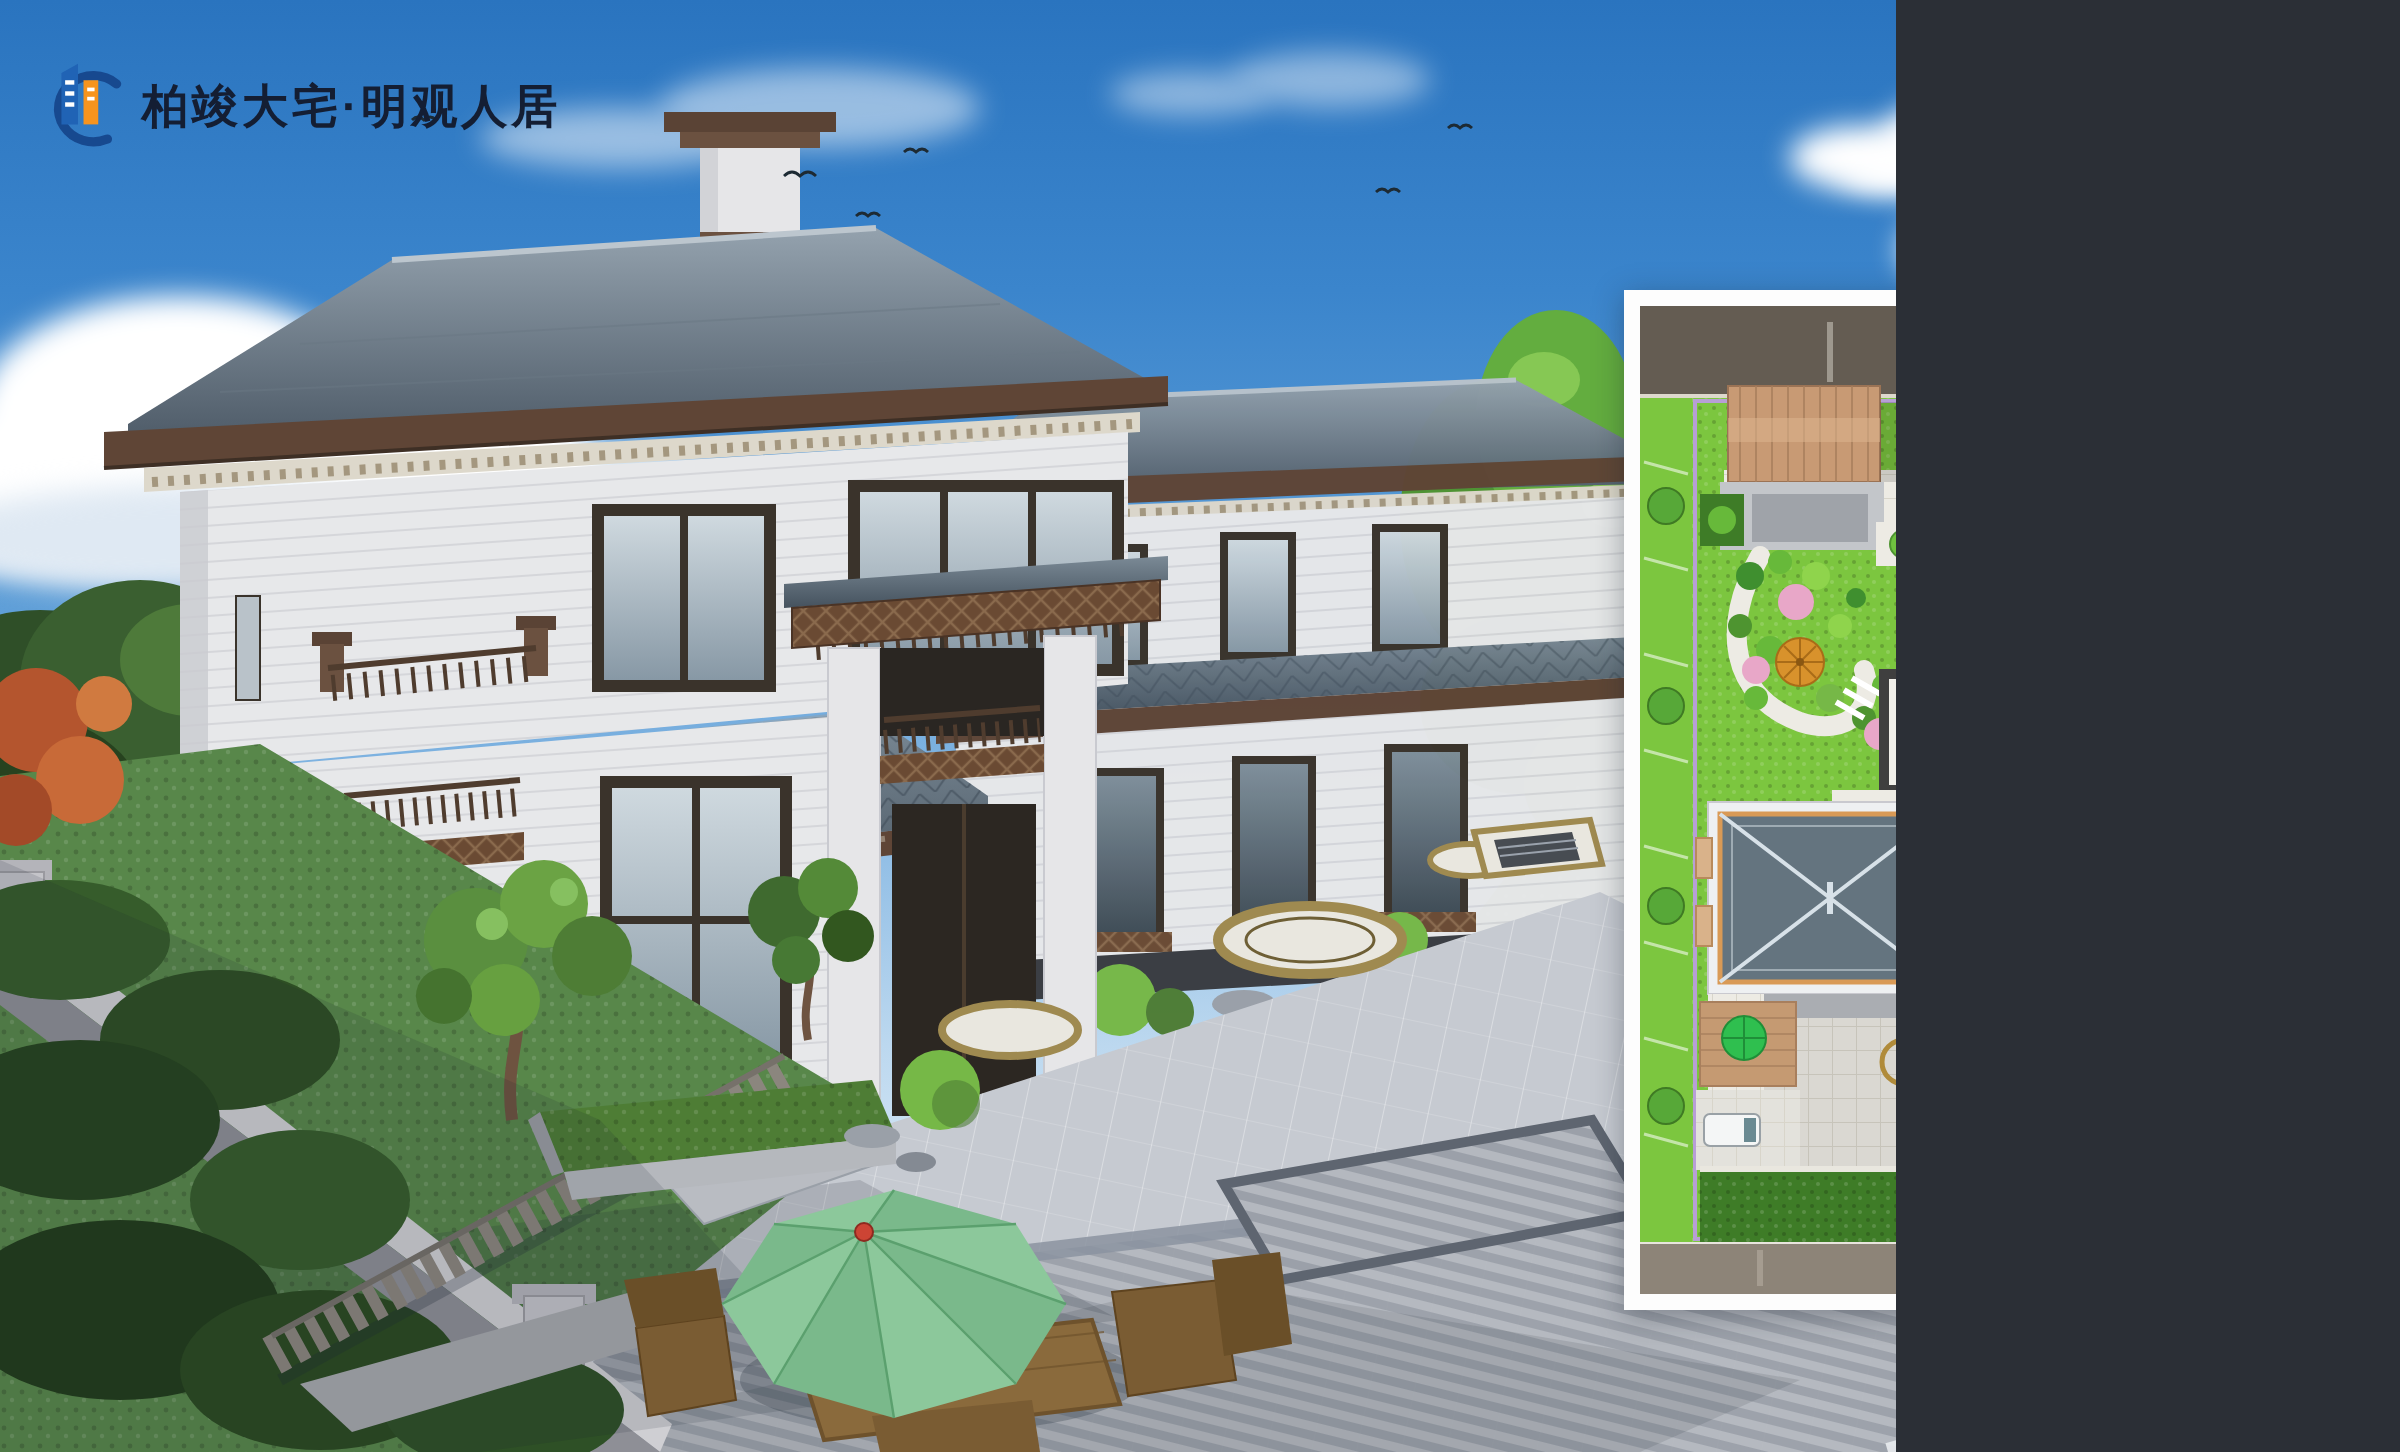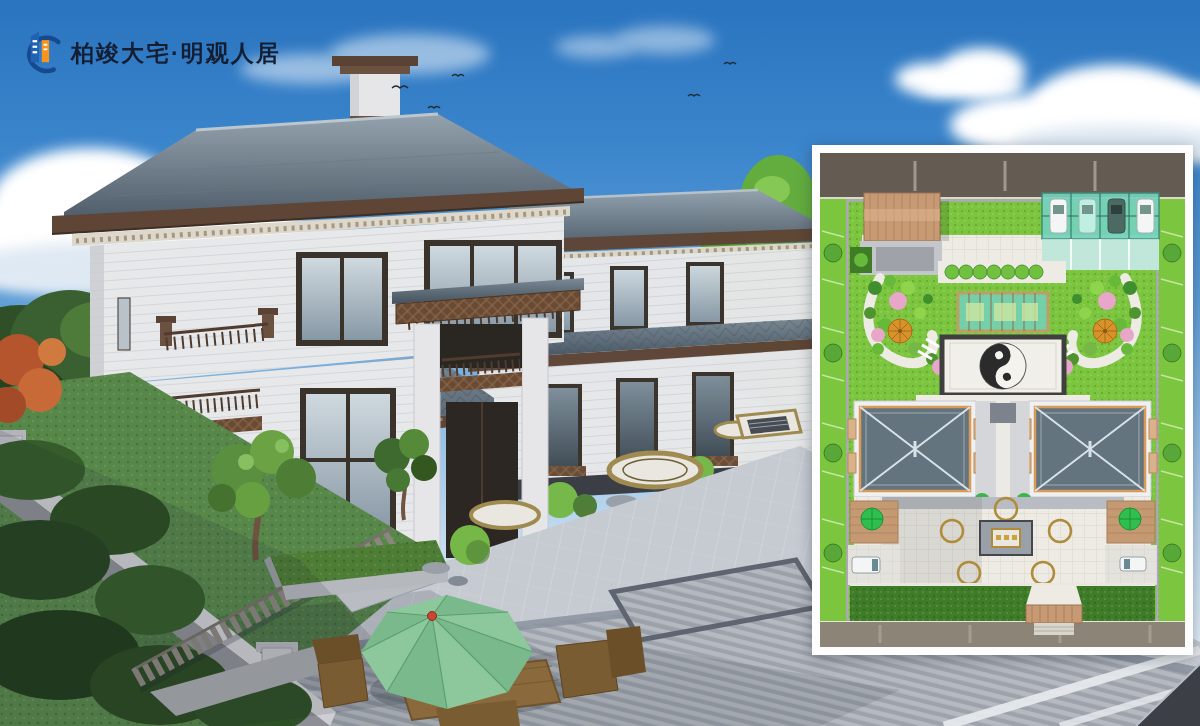--- a/index.html
+++ b/index.html
@@ -1,16 +1,16 @@
 <!DOCTYPE html>
 <html><head>
 <meta charset="utf-8">
 <style>
   html,body{margin:0;padding:0;background:#2b2f36}
-  .canvas{position:relative;width:1200px;height:726px;overflow:hidden;
+  .canvas{position:relative;width:948px;height:726px;overflow:hidden;
           font-family:"Liberation Sans",sans-serif;background:#7eb3dd}
   .sky{position:absolute;inset:0;
        background:linear-gradient(180deg,#2a74bf 0%,#3b85cc 20%,#5f9fd8 42%,
                   #8fbde5 58%,#bcd8ef 72%,#e2eef8 88%,#eef5fb 100%)}
   .cloud{position:absolute}
   .puff{position:absolute;border-radius:50%;background:#ffffff;filter:blur(7px)}
   .puff.base{background:#dfe9f3}
   .scene{position:absolute;left:0;top:0}
   .siteplan{position:absolute;left:812px;top:145px;width:365px;height:494px;
             border:8px solid #fdfdfd;box-shadow:0 3px 14px rgba(20,30,40,.35);

